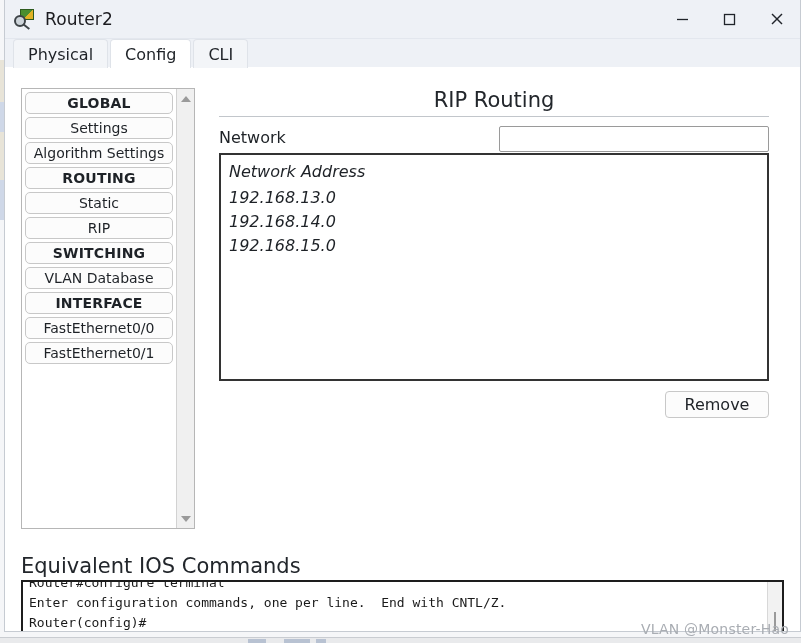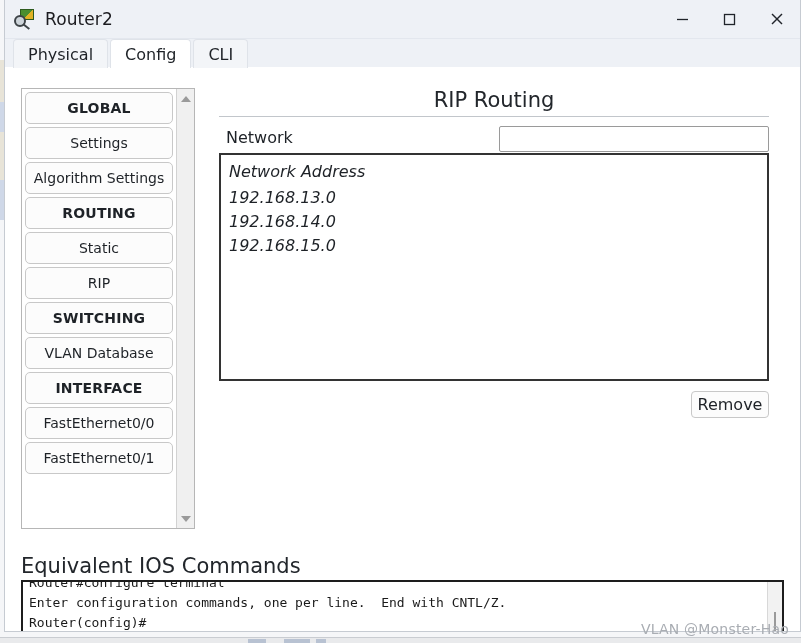--- a/index.html
+++ b/index.html
@@ -180,21 +180,21 @@
     background: #ffffff;
     border: 1px solid #b6b6b6;
     box-sizing: border-box;
   }
   #sidebar-list {
     position: absolute;
     left: 3px; top: 3px;
     width: 148px;
   }
   .nav-item {
-    height: 32px;
+    height: 22px;
     margin-bottom: 3px;
     display: flex;
     align-items: center;
     justify-content: center;
     font-size: 14px;
     color: #1e2227;
     background: #fcfcfc;
     border: 1px solid #c8c8c8;
     border-radius: 5px;
     box-sizing: border-box;
@@ -249,21 +249,21 @@
     height: 1px;
     background: #c2c6cb;
     margin-bottom: 9px;
   }
   #network-row {
     position: relative;
     height: 30px;
   }
   #network-label {
     position: absolute;
-    left: 7px; top: 2px;
+    left: 0; top: 2px;
     font-size: 16px;
     color: #1e2227;
   }
   #network-label-rule {
     position: absolute;
     left: 0; top: 38px;
     width: 270px;
     height: 1px;
     background: #cfd3d8;
   }
@@ -320,21 +320,21 @@
   .list-row {
     font-size: 16px;
     color: #1e2227;
     padding: 3px 0;
     line-height: 18px;
   }
   #remove-button {
     position: absolute;
     right: 0;
     top: 303px;
-    width: 78px;
+    width: 104px;
     height: 27px;
     background: #fcfcfc;
     border: 1px solid #c8c8c8;
     border-radius: 4px;
     box-sizing: border-box;
     display: flex;
     align-items: center;
     justify-content: center;
     font-size: 16px;
     color: #1e2227;

